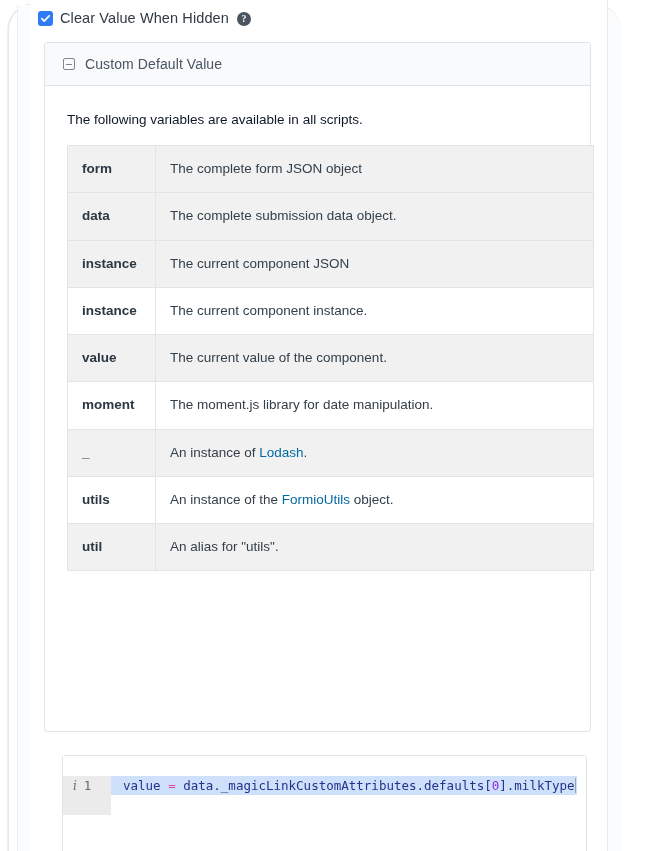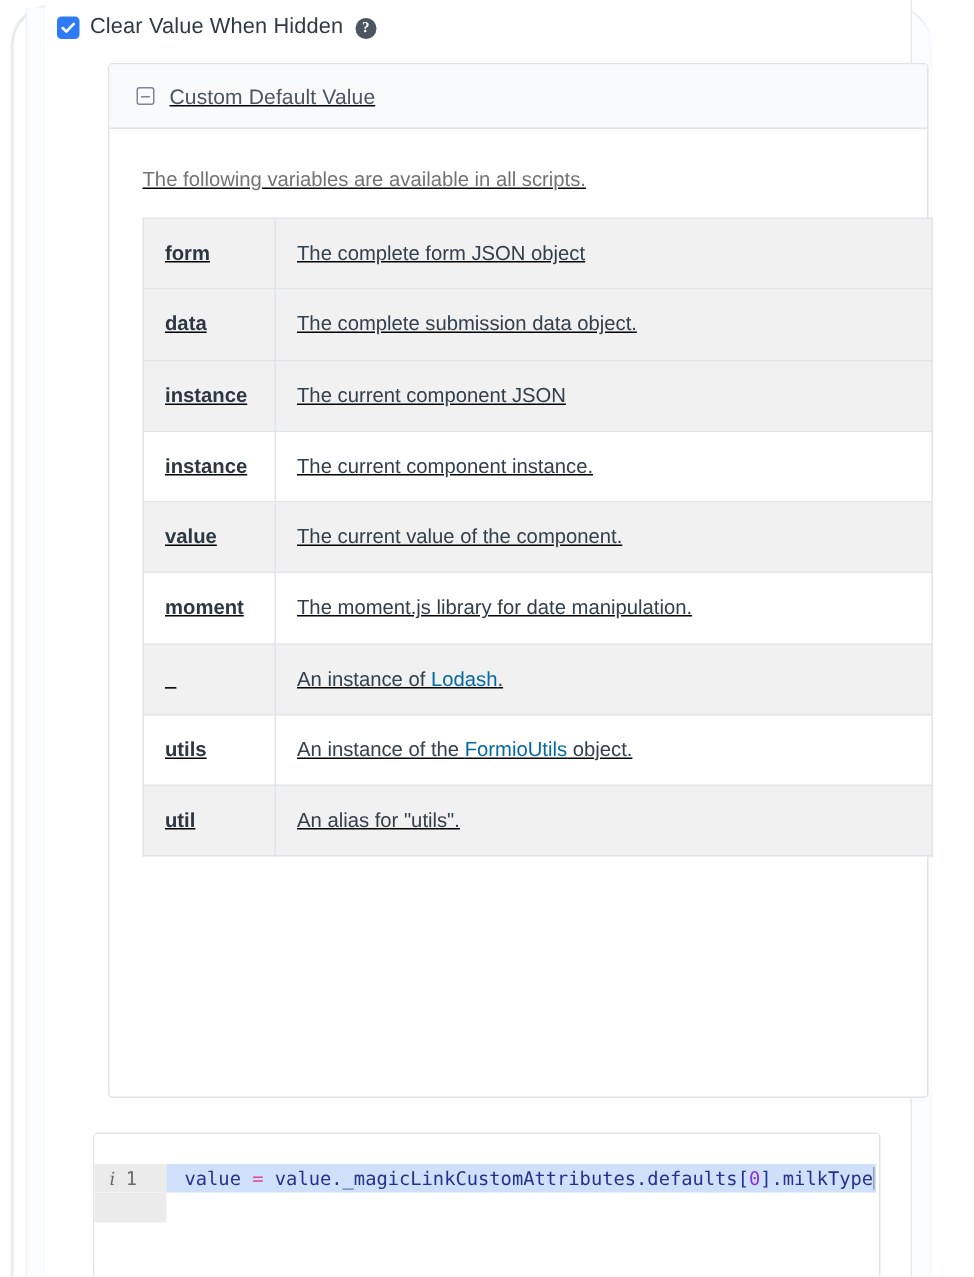--- a/index.html
+++ b/index.html
@@ -121,32 +121,31 @@
   .minus-square:after {
     content: "";
     position: absolute;
     left: 2px; right: 2px; top: 4.5px;
     height: 1px;
     background: #7b8794;
   }
 
   
   #panel-cdv {
-    left: 72px;
+    left: 44px;
     top: 42px;
     width: 547px;
     height: 690px;
-    text-decoration: underline;
   }
   #panel-cdv > .panel-head { height: 43px; }
   .panel-body { padding: 0 22px; }
 
   .intro-text {
     font-size: 13.5px;
-    color: #737373;
+    color: #0f172a;
     margin: 26px 0 0 0;
     padding-left: 0px;
   }
 
   
   .vars-table {
     margin-top: 18px;
     width: 527px;
     border-collapse: collapse;
     border: 1px solid #e2e5e8;
@@ -310,18 +309,18 @@
   </div>
 
   <div class="panel" id="panel-js">
     <div class="code-area">
       <div class="gutter-filler"></div>
       <div class="code-row">
         <span class="gutter">
           <span class="info-i">i</span>
           <span>1</span>
         </span>
-        <span class="code-line"><span>value </span><span class="tok-op">=</span><span> value._magicLinkCustomAttributes.defaults[</span><span class="tok-num">0</span><span>].milkType</span><span class="caret"></span></span>
+        <span class="code-line"><span>value </span><span class="tok-op">=</span><span> data._magicLinkCustomAttributes.defaults[</span><span class="tok-num">0</span><span>].milkType</span><span class="caret"></span></span>
       </div>
     </div>
   </div>
 
 </div>
 
 </body></html>

